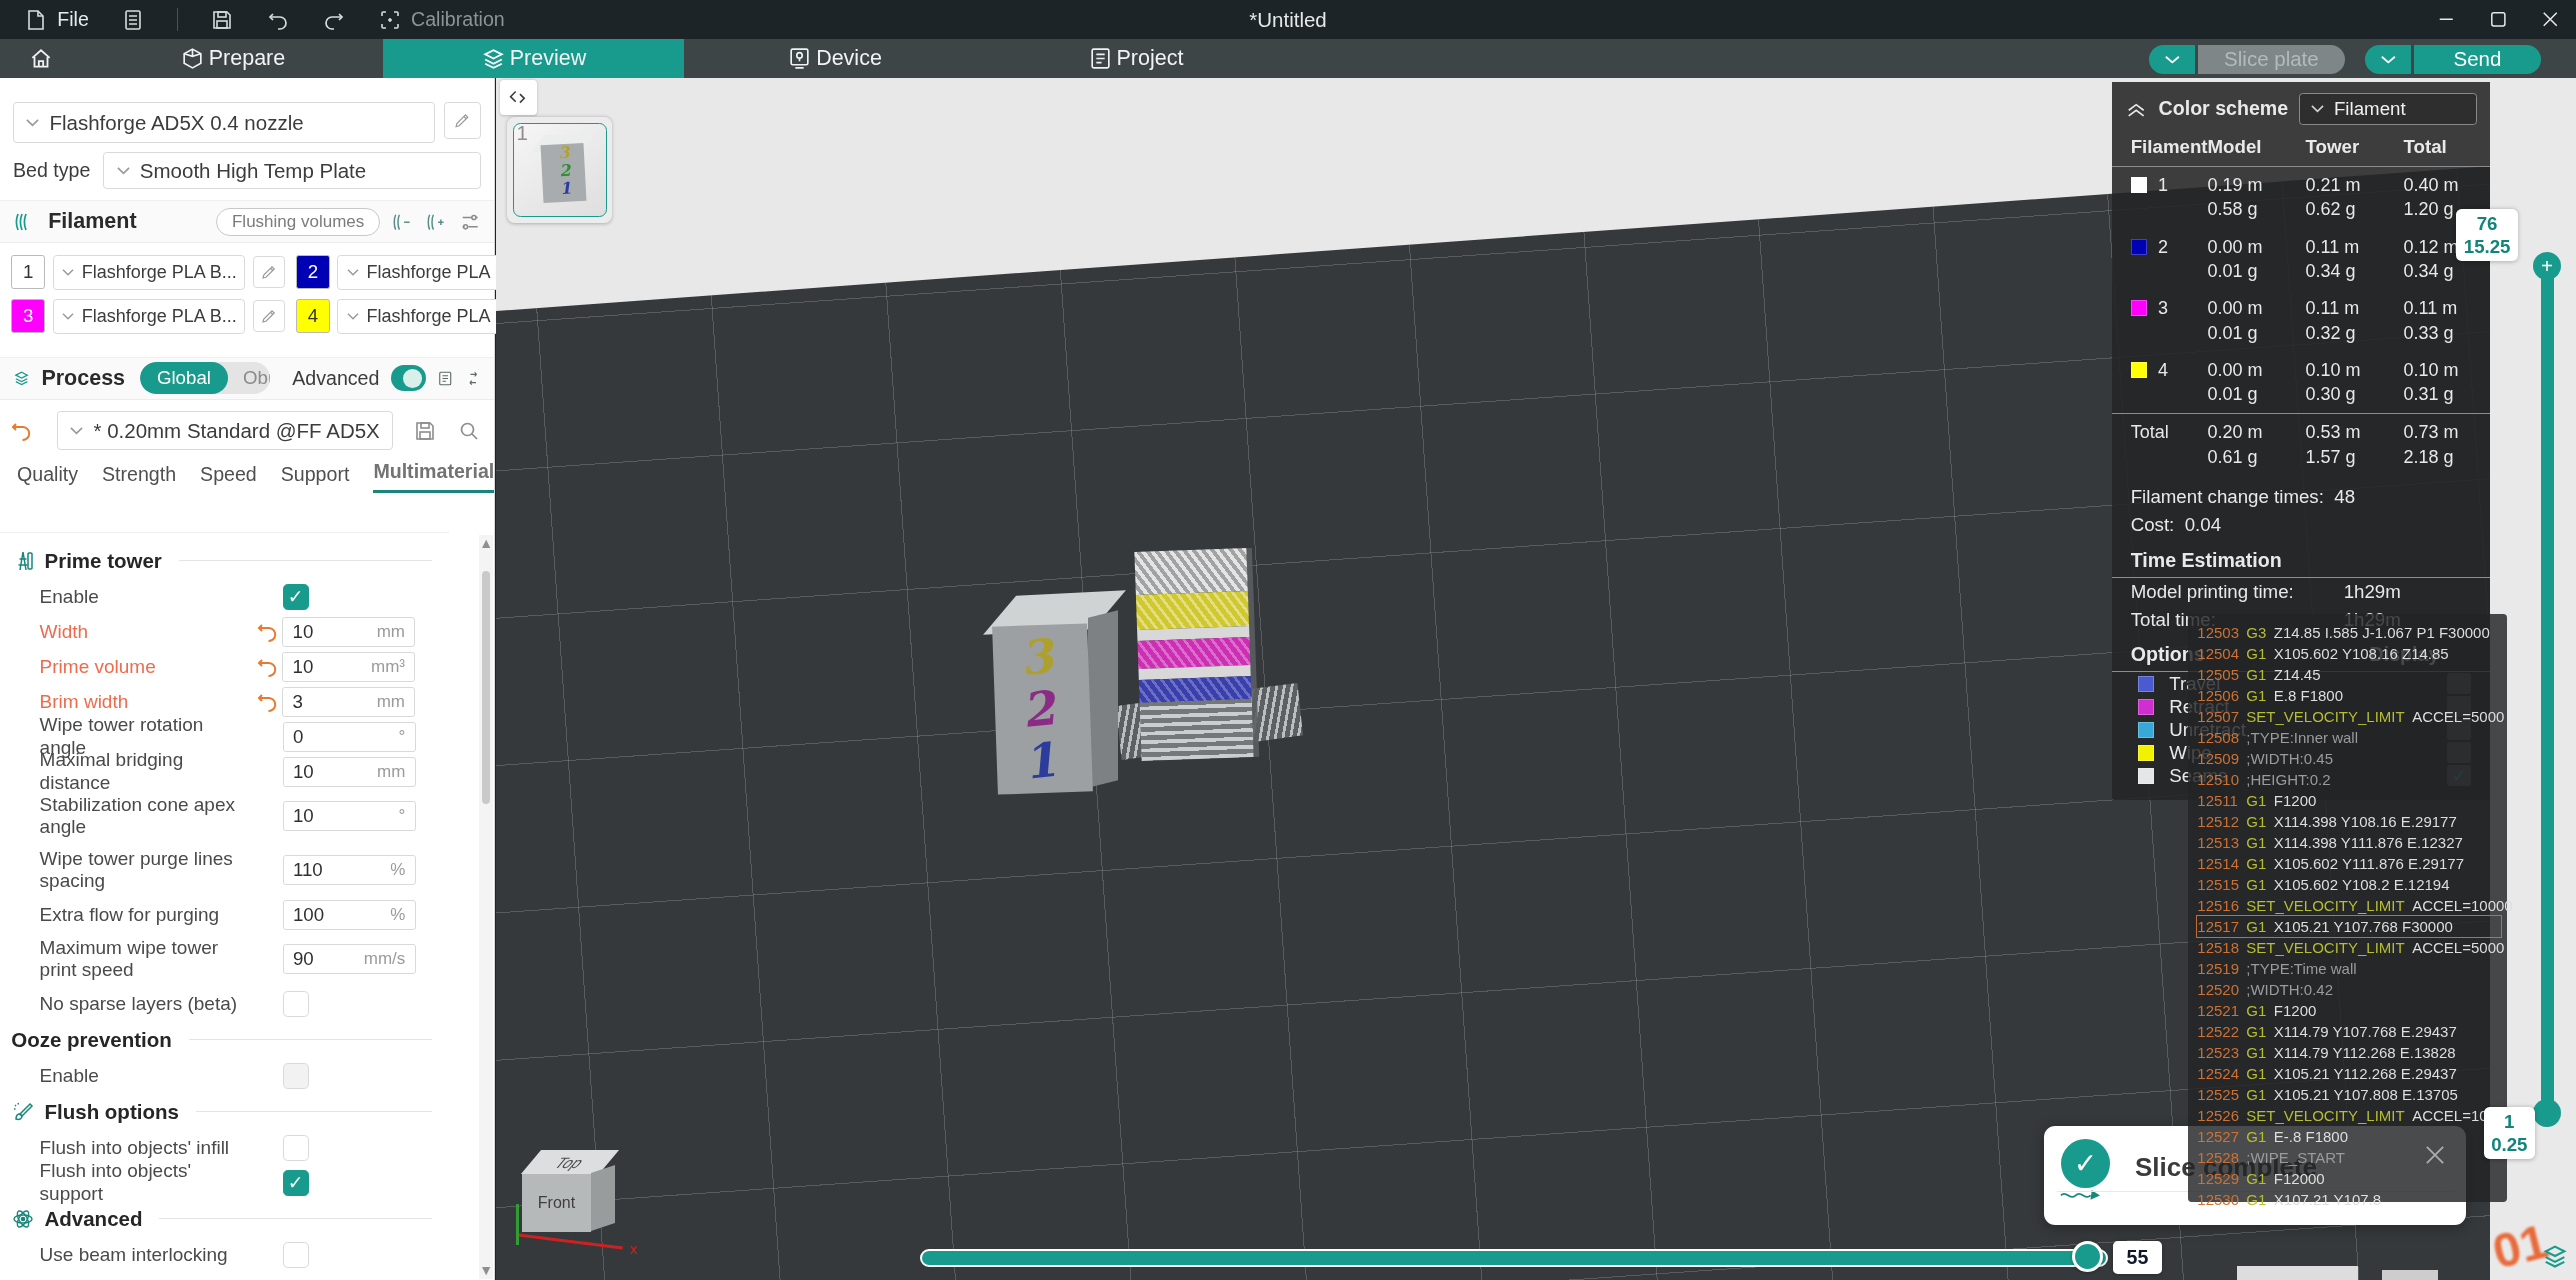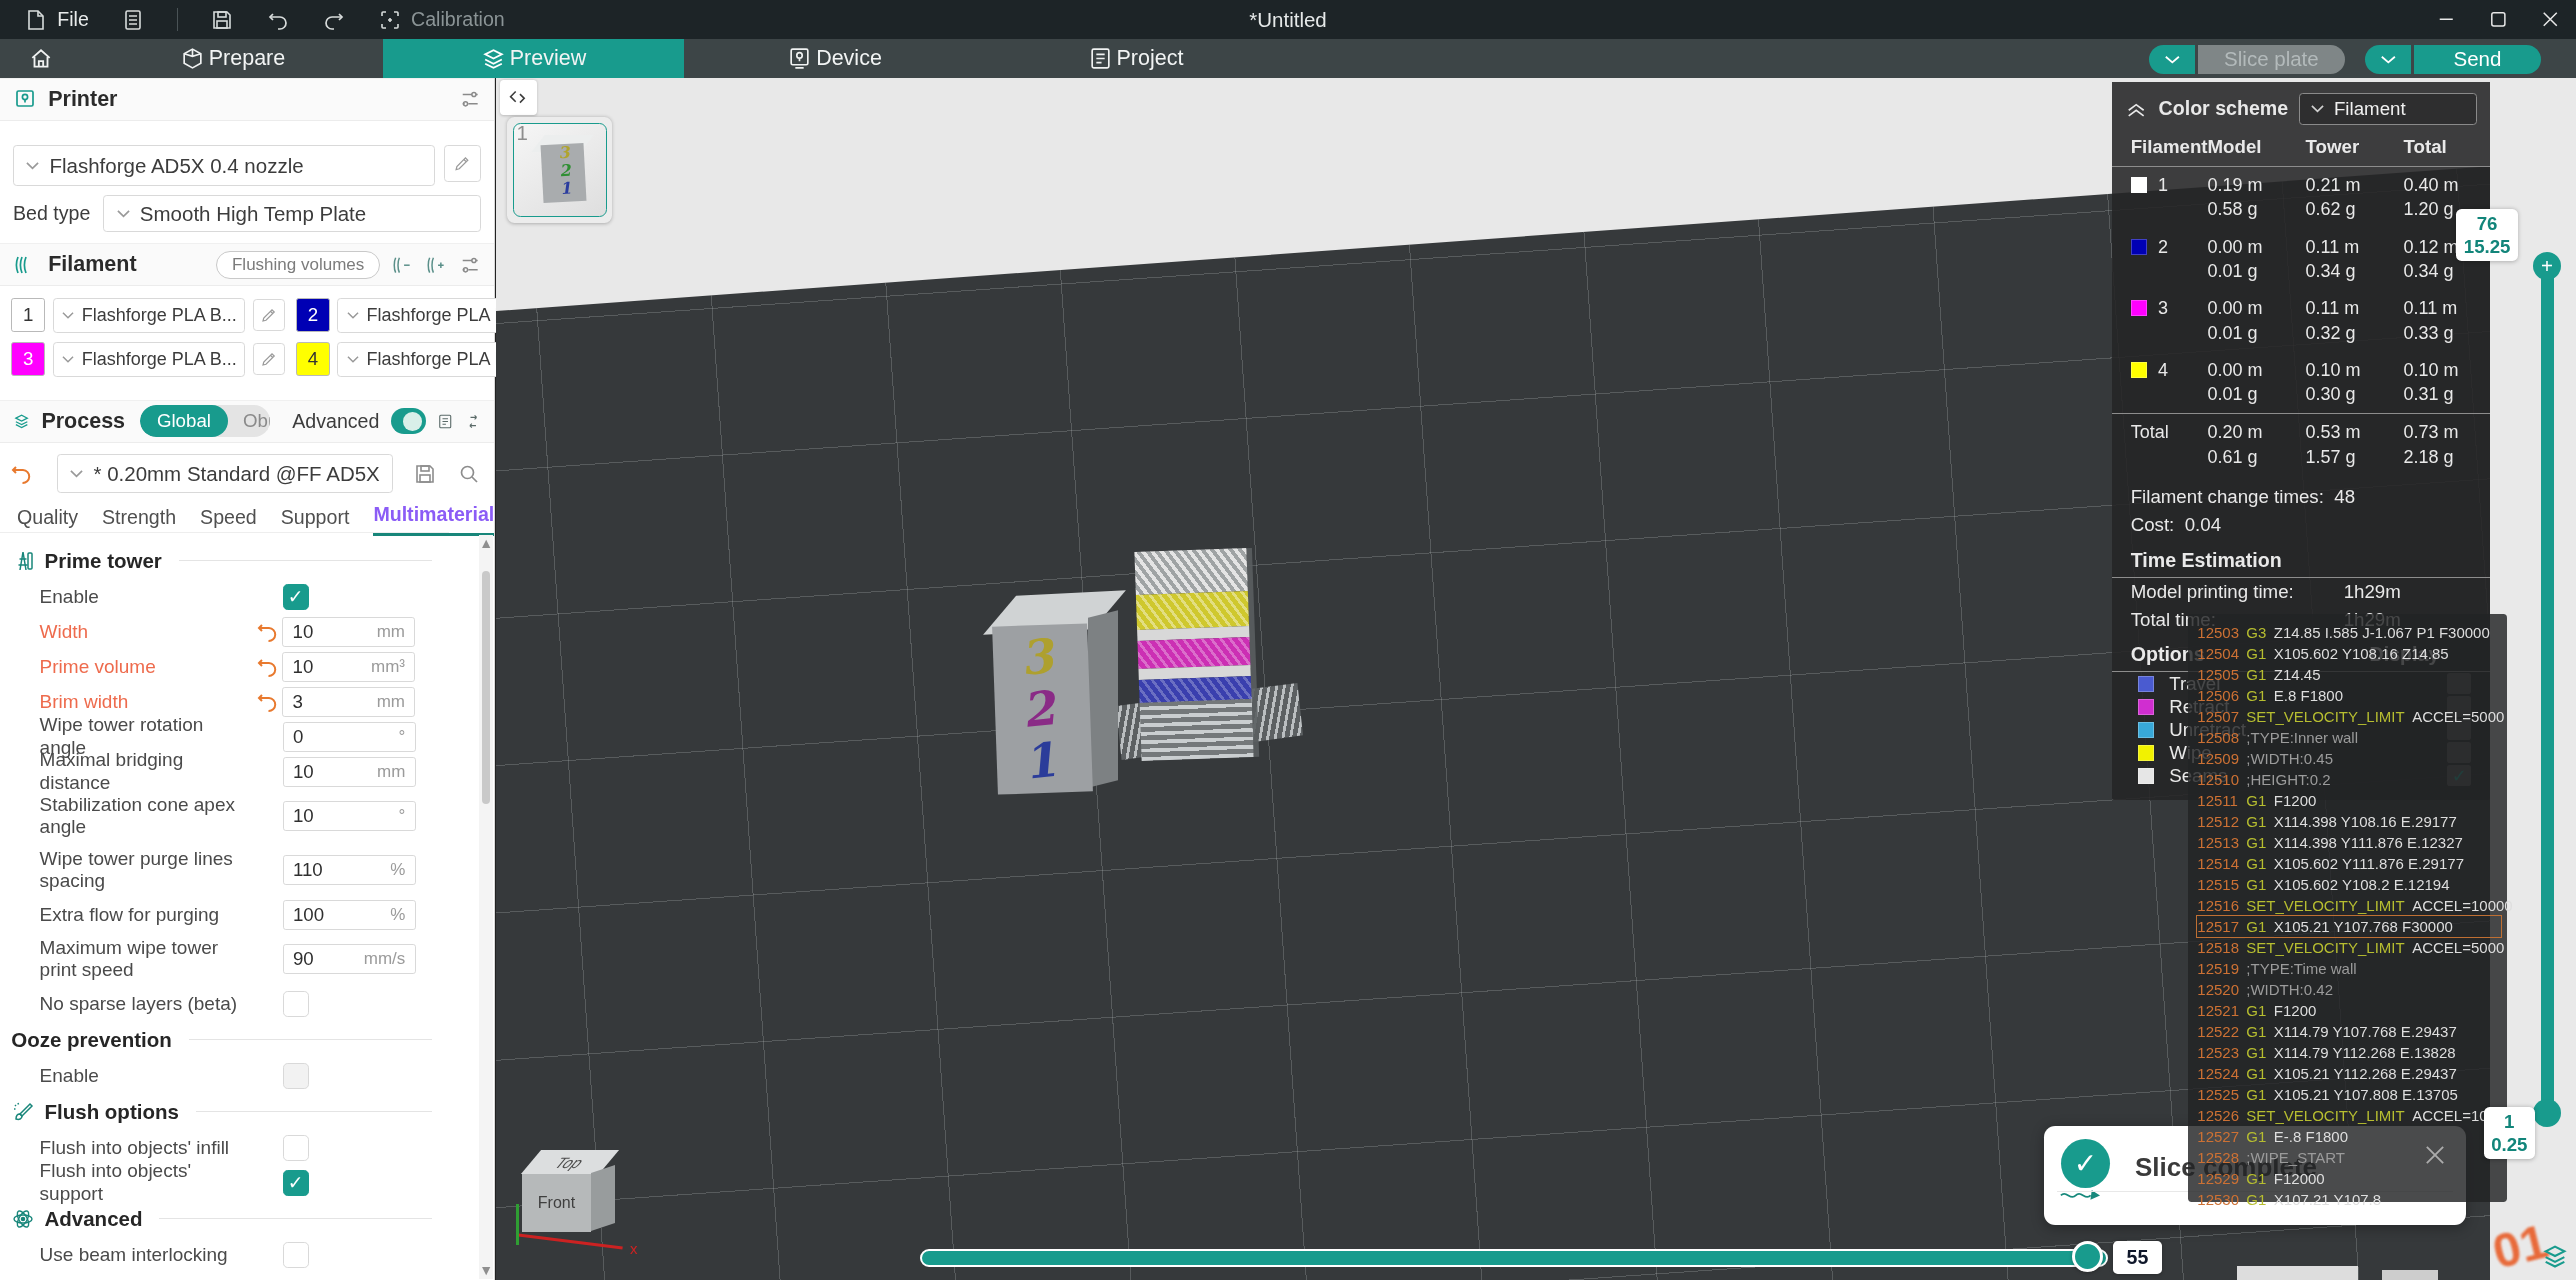--- a/index.html
+++ b/index.html
@@ -46,21 +46,21 @@
   .icon-btn{width:37px;height:37px;border:0.9px solid #d9d9d9;border-radius:3.7px;display:flex;
             align-items:center;justify-content:center;color:#9a9a9a;background:#fff;}
   .pill-btn{border:0.9px solid #c9c9c9;border-radius:14px;padding:2.8px 15px;font-size:17px;color:#7c7c7c;background:#fff;}
   .seg{display:flex;border-radius:16px;background:#e4e4e4;overflow:hidden;font-size:18.7px;height:32px;}
   .seg .on{background:#189b8d;color:#fff;border-radius:16px;padding:3.7px 17px;display:flex;align-items:center;}
   .seg .off{color:#8a8a8a;padding:3.7px 15px;display:flex;align-items:center;}
   .toggle{width:49px;height:26px;border-radius:13px;background:#189b8d;position:relative;}
   .toggle::after{content:"";position:absolute;right:3.7px;top:3.7px;width:18.7px;height:18.7px;border-radius:50%;background:#d9efe9;}
   .proc-tabs{display:flex;gap:24px;padding:0 17px;align-items:flex-end;height:34px;font-size:19.6px;color:#4f4f4f;}
   .proc-tab{padding-bottom:7.5px;}
-  .proc-tab.active{color:#8b5cf6;font-weight:bold;border-bottom:3.7px solid #18867a;margin-top:40px;}
+  .proc-tab.active{color:#737373;font-weight:bold;border-bottom:3.7px solid #18867a;margin-top:40px;}
   .settings{position:absolute;left:0;top:454px;width:449px;bottom:0;padding:9.3px 0 0 5.6px;
             border-top:0.9px solid #eee;overflow:hidden;}
   .set-group{height:37px;display:flex;align-items:center;gap:9.3px;padding-left:5.6px;}
   .set-group .g-label{font-size:20.5px;font-weight:bold;color:#262626;white-space:nowrap;}
   .set-group .g-line{flex:1;height:0.9px;background:#e4e4e4;margin:0 17px 0 7.5px;}
   .set-row{display:flex;align-items:center;padding-left:34px;}
   .set-label{width:215px;font-size:19px;color:#4a4a4a;line-height:1.18;}
   .set-label.mod{color:#ee6b4d;}
   .reset-ic{width:24px;height:24px;color:#e8792e;margin-right:3.7px;}
   .reset-spacer{width:28px;}
@@ -309,34 +309,20 @@
               <path d="M3 3l7 6 7-6"></path>
             </svg>
         </div>
         <div class="split-main primary">Send</div>
       </div>
     </div>
   </div>
 
   <div class="left-panel">
 
-    <div class="sec-head">
-      <svg width="24" height="24" viewBox="0 0 24 24" fill="none" stroke="#189b8d" stroke-width="1.7" class="icon-teal">
-          <rect x="4" y="3" width="16" height="15" rx="1.5"></rect>
-          <circle cx="12" cy="9" r="2.6"></circle>
-          <path d="M12 11.6v3"></path>
-        </svg>
-      <span class="sec-title">Printer</span>
-      <span class="spacer"></span>
-      <svg width="22.4" height="22.4" viewBox="0 0 24 24" fill="none" stroke="#8a8a8a" stroke-width="1.6">
-          <path d="M4 7h10M18 7h2M4 17h2M10 17h10"></path>
-          <circle cx="16" cy="7" r="2.2"></circle>
-          <circle cx="7" cy="17" r="2.2"></circle>
-        </svg>
-    </div>
     <div style="padding:24px 13px 0 13px;display:flex;gap:9.3px;">
       <div class="combo" style="flex:1;">
         <svg class="chev" width="15" height="9.3" viewBox="0 0 16 10" fill="none" stroke="currentColor" stroke-width="1.8">
             <path d="M2 2l6 6 6-6"></path>
           </svg>
         <span>Flashforge AD5X 0.4 nozzle</span>
       </div>
       <div class="icon-btn">
         <svg width="18.7" height="18.7" viewBox="0 0 24 24" fill="none" stroke="currentColor" stroke-width="1.6">
             <path d="M4 20l1-4L16 5l3 3L8 19zM14 7l3 3"></path>

